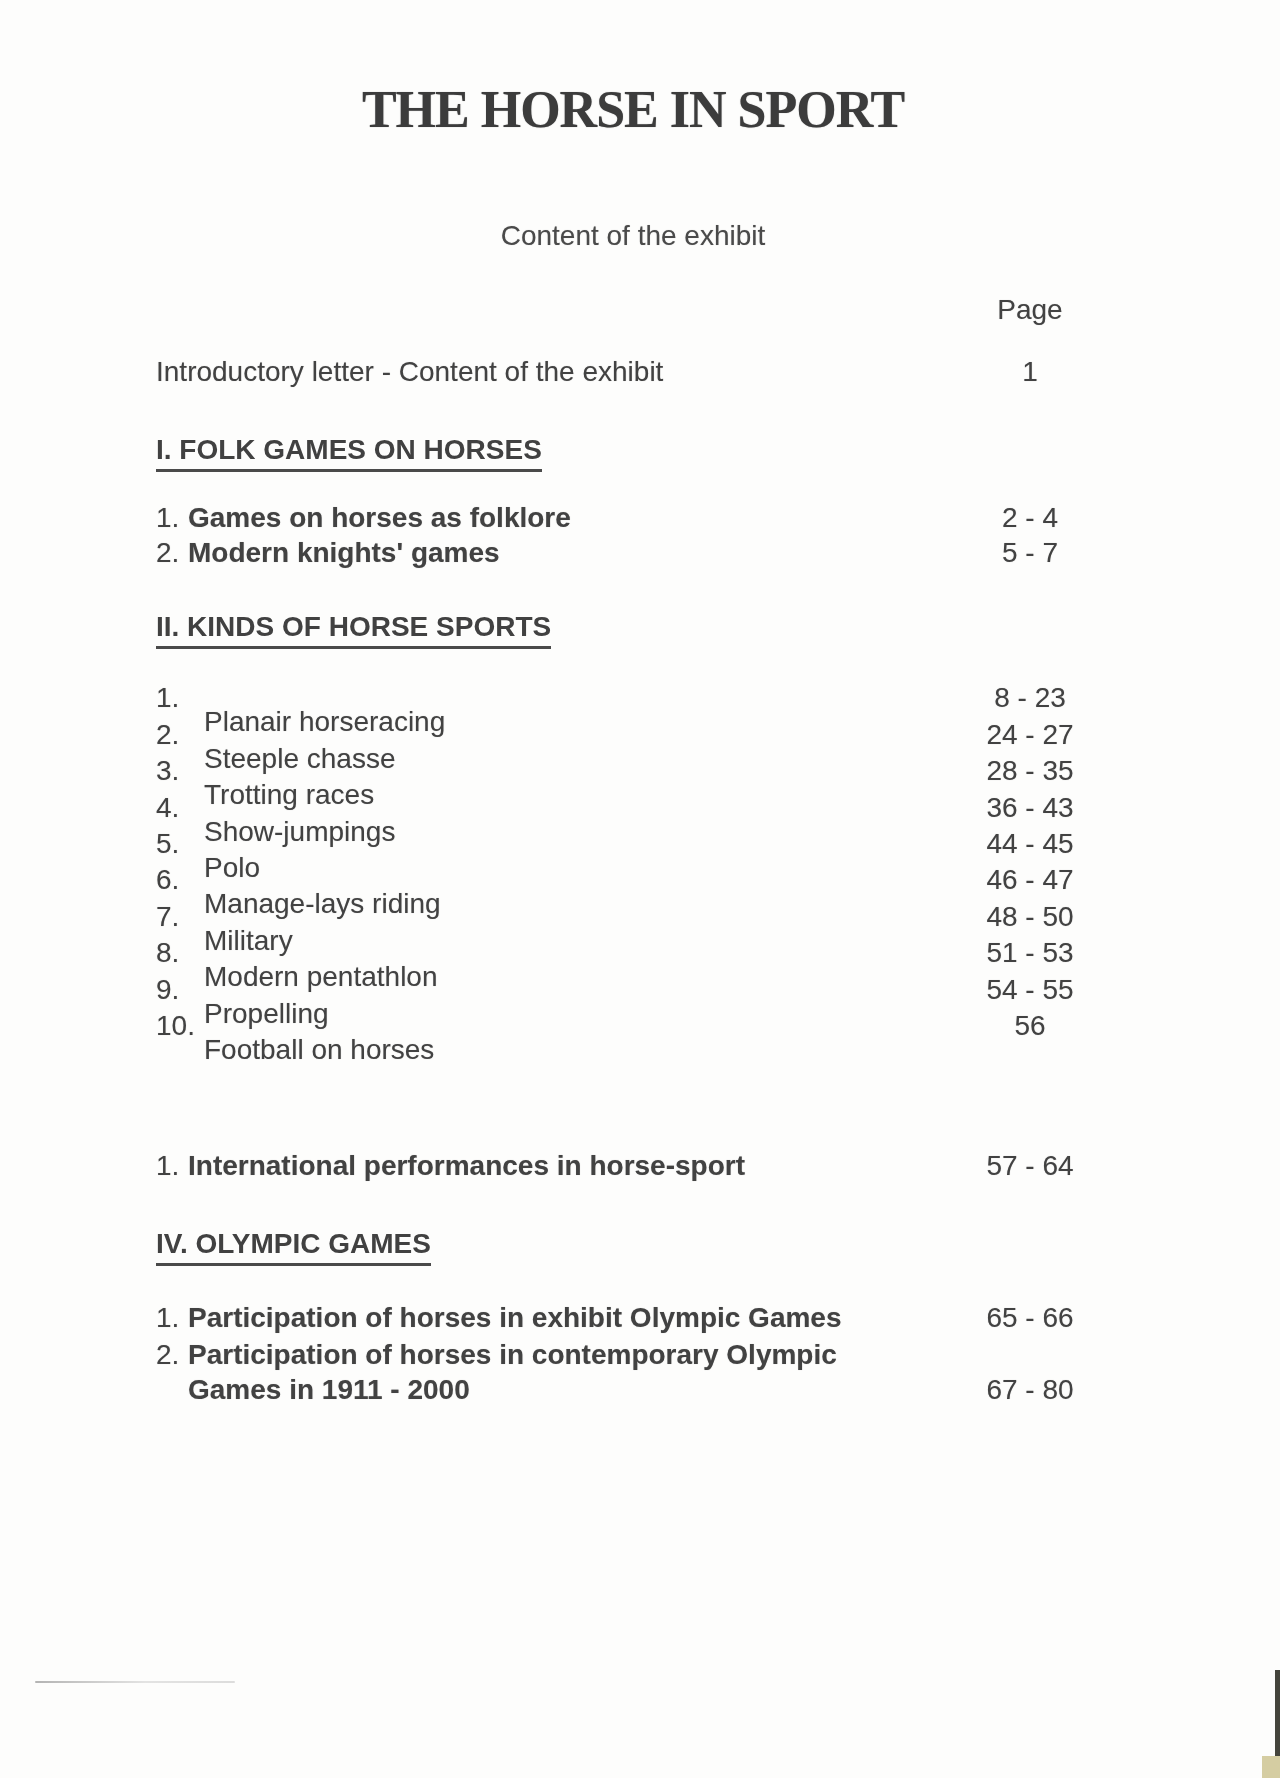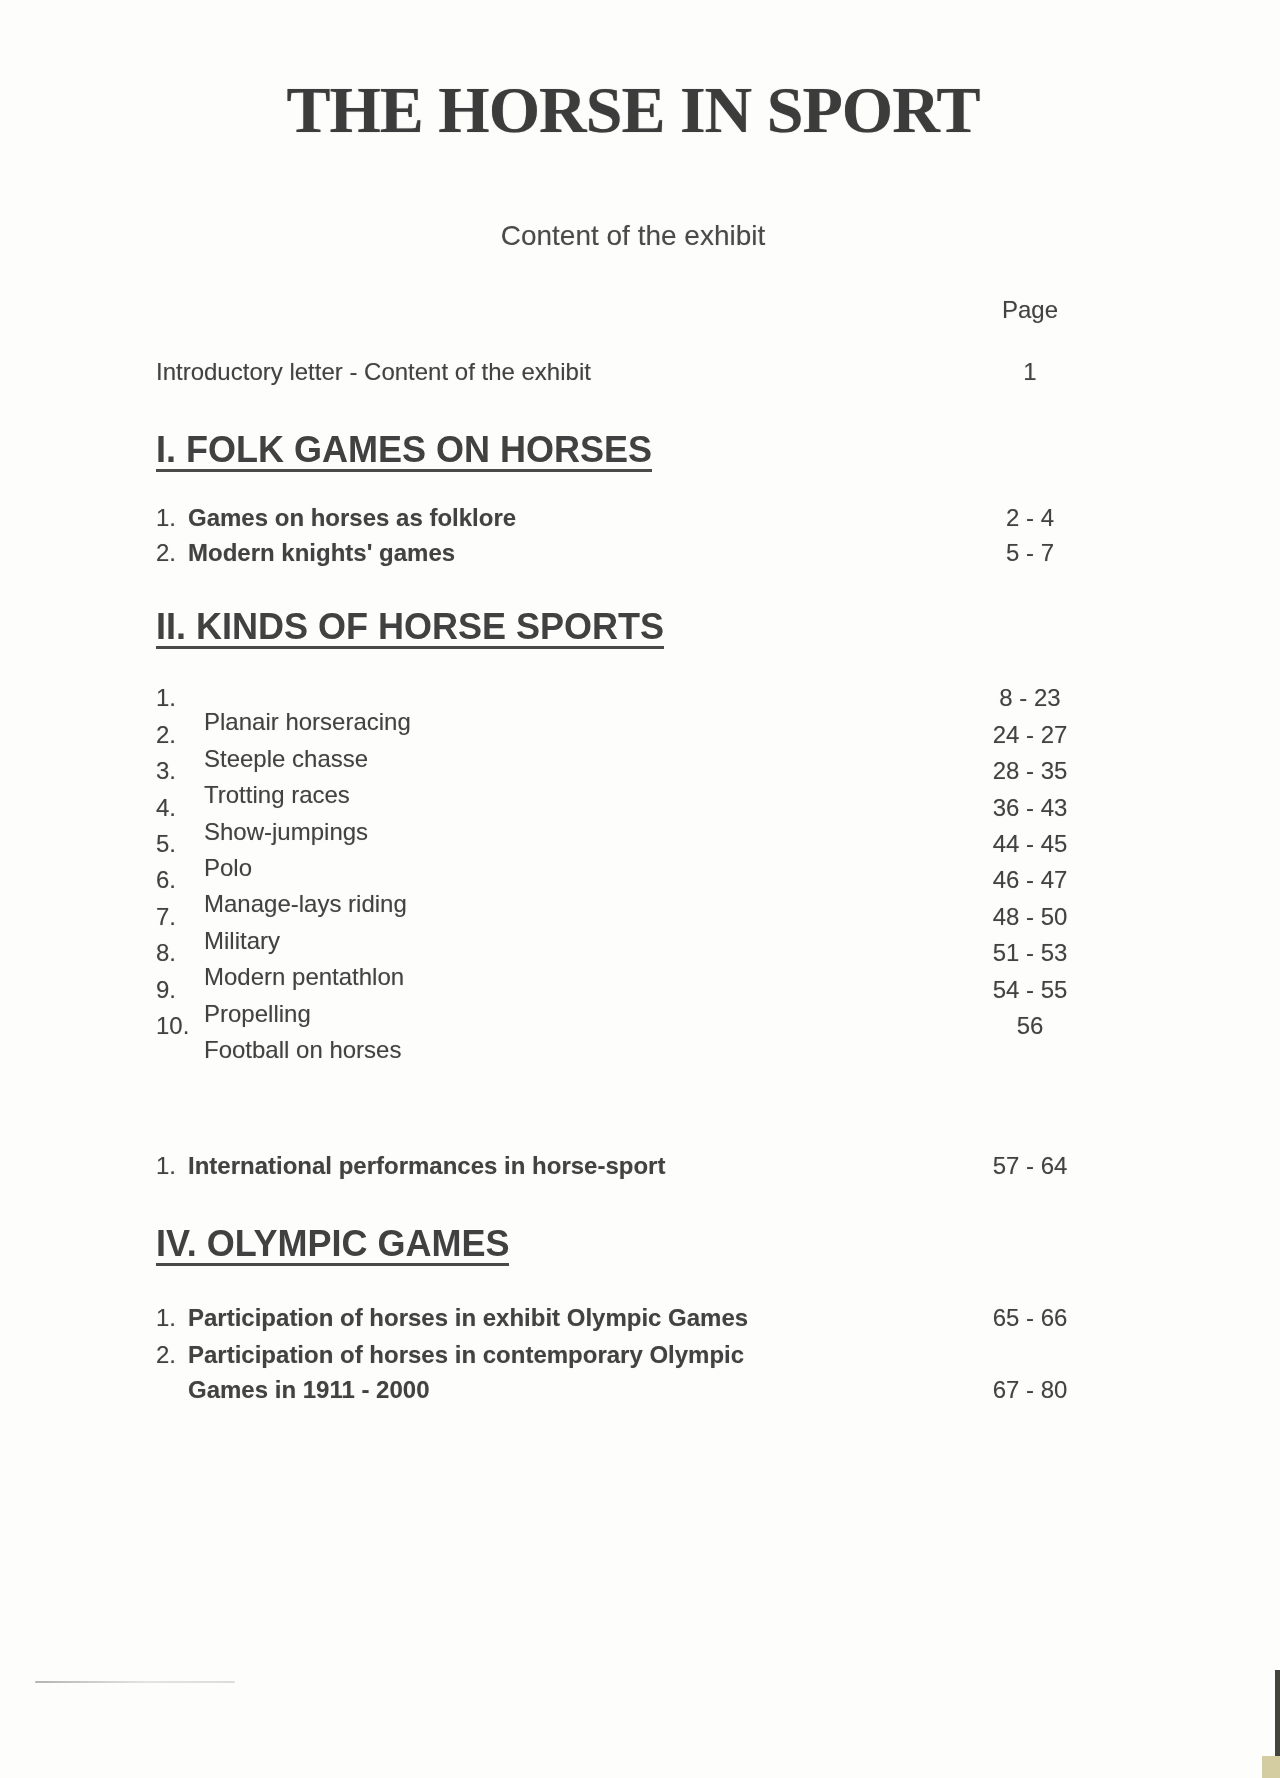--- a/index.html
+++ b/index.html
@@ -16,48 +16,48 @@
   }
   .ink{
     color:#424242;
     text-shadow:0 0 1px rgba(66,66,66,0.30);
   }
   .doc-title{
     position:absolute;left:0;top:78px;width:1266px;
     text-align:center;
     font-family:"Liberation Serif", serif;
     font-weight:bold;
-    font-size:66px;
+    font-size:52px;
     letter-spacing:-1px;
     line-height:64px;
     color:#3c3c3c;
     text-shadow:0 0 1px rgba(50,50,50,0.45);
   }
   .doc-subtitle{
     position:absolute;left:0;top:219px;width:1266px;
     text-align:center;
     font-size:28px;
     line-height:34px;
     color:#4a4a4a;
   }
   .row{
     position:absolute;left:0;width:1101px;height:34px;
-    font-size:24px;line-height:34px;
+    font-size:28px;line-height:34px;
   }
   .row .num{position:absolute;left:156px;}
   .row .label-a{position:absolute;left:188px;white-space:nowrap;font-weight:bold;}
   .row .label-b{position:absolute;left:204px;white-space:nowrap;margin-top:24px;}
   .row .label-flush{position:absolute;left:156px;white-space:nowrap;}
   .pages-col{
     position:absolute;left:955px;width:150px;
     text-align:center;
   }
   .heading{
     position:absolute;left:156px;height:34px;
-    font-size:36px;line-height:34px;font-weight:bold;
+    font-size:28px;line-height:34px;font-weight:bold;
     color:#414141;
   }
   .heading .heading-text{
     display:inline-block;
     padding-bottom:2px;
     border-bottom:3px solid #4a4a4a;
     white-space:nowrap;
   }
   
   .smudge-line{

